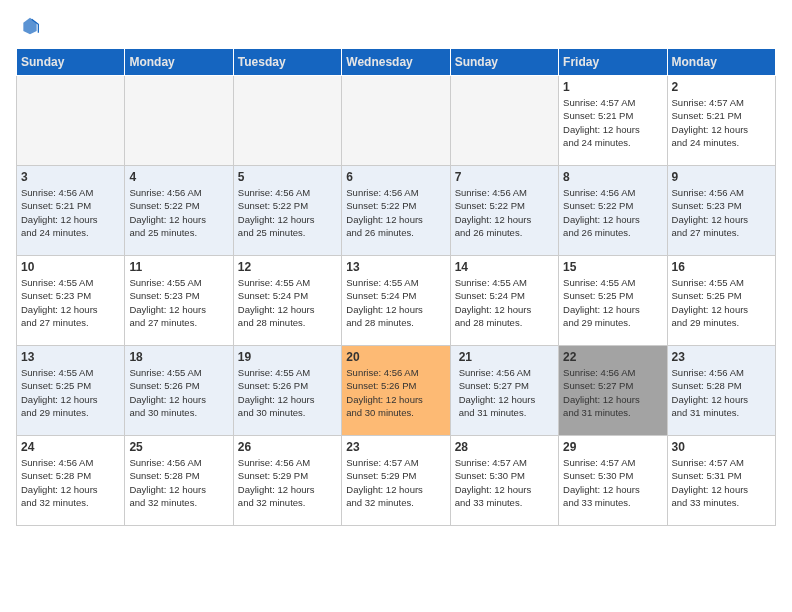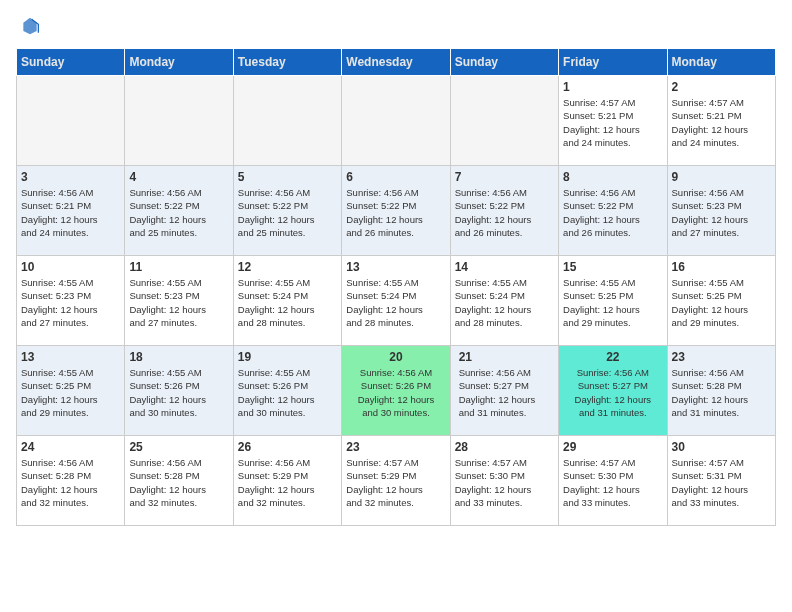--- a/index.html
+++ b/index.html
@@ -274,35 +274,35 @@
 Daylight: 12 hours
 and 30 minutes.</div>
           </td>
           <td style="background: rgb(234, 240, 248);">
             <span class="day-number">19</span>
             <div class="day-info" style="white-space: pre-line;">Sunrise: 4:55 AM
 Sunset: 5:26 PM
 Daylight: 12 hours
 and 30 minutes.</div>
           </td>
-          <td style="background: #86efac; text-align: center;">
+          <td style="background: #fdba74;">
             <span class="day-number">20</span>
             <div class="day-info" style="white-space: pre-line;">Sunrise: 4:56 AM
 Sunset: 5:26 PM
 Daylight: 12 hours
 and 30 minutes.</div>
           </td>
           <td style="background: rgb(234, 240, 248); padding-left: 8px;">
             <span class="day-number">21</span>
             <div class="day-info" style="white-space: pre-line;">Sunrise: 4:56 AM
 Sunset: 5:27 PM
 Daylight: 12 hours
 and 31 minutes.</div>
           </td>
-          <td style="background: #5eead4; text-align: center;">
+          <td style="background: #a3a3a3;">
             <span class="day-number">22</span>
             <div class="day-info" style="white-space: pre-line;">Sunrise: 4:56 AM
 Sunset: 5:27 PM
 Daylight: 12 hours
 and 31 minutes.</div>
           </td>
           <td style="background: rgb(234, 240, 248); margin-top: 35px;">
             <span class="day-number">23</span>
             <div class="day-info" style="white-space: pre-line;">Sunrise: 4:56 AM
 Sunset: 5:28 PM

